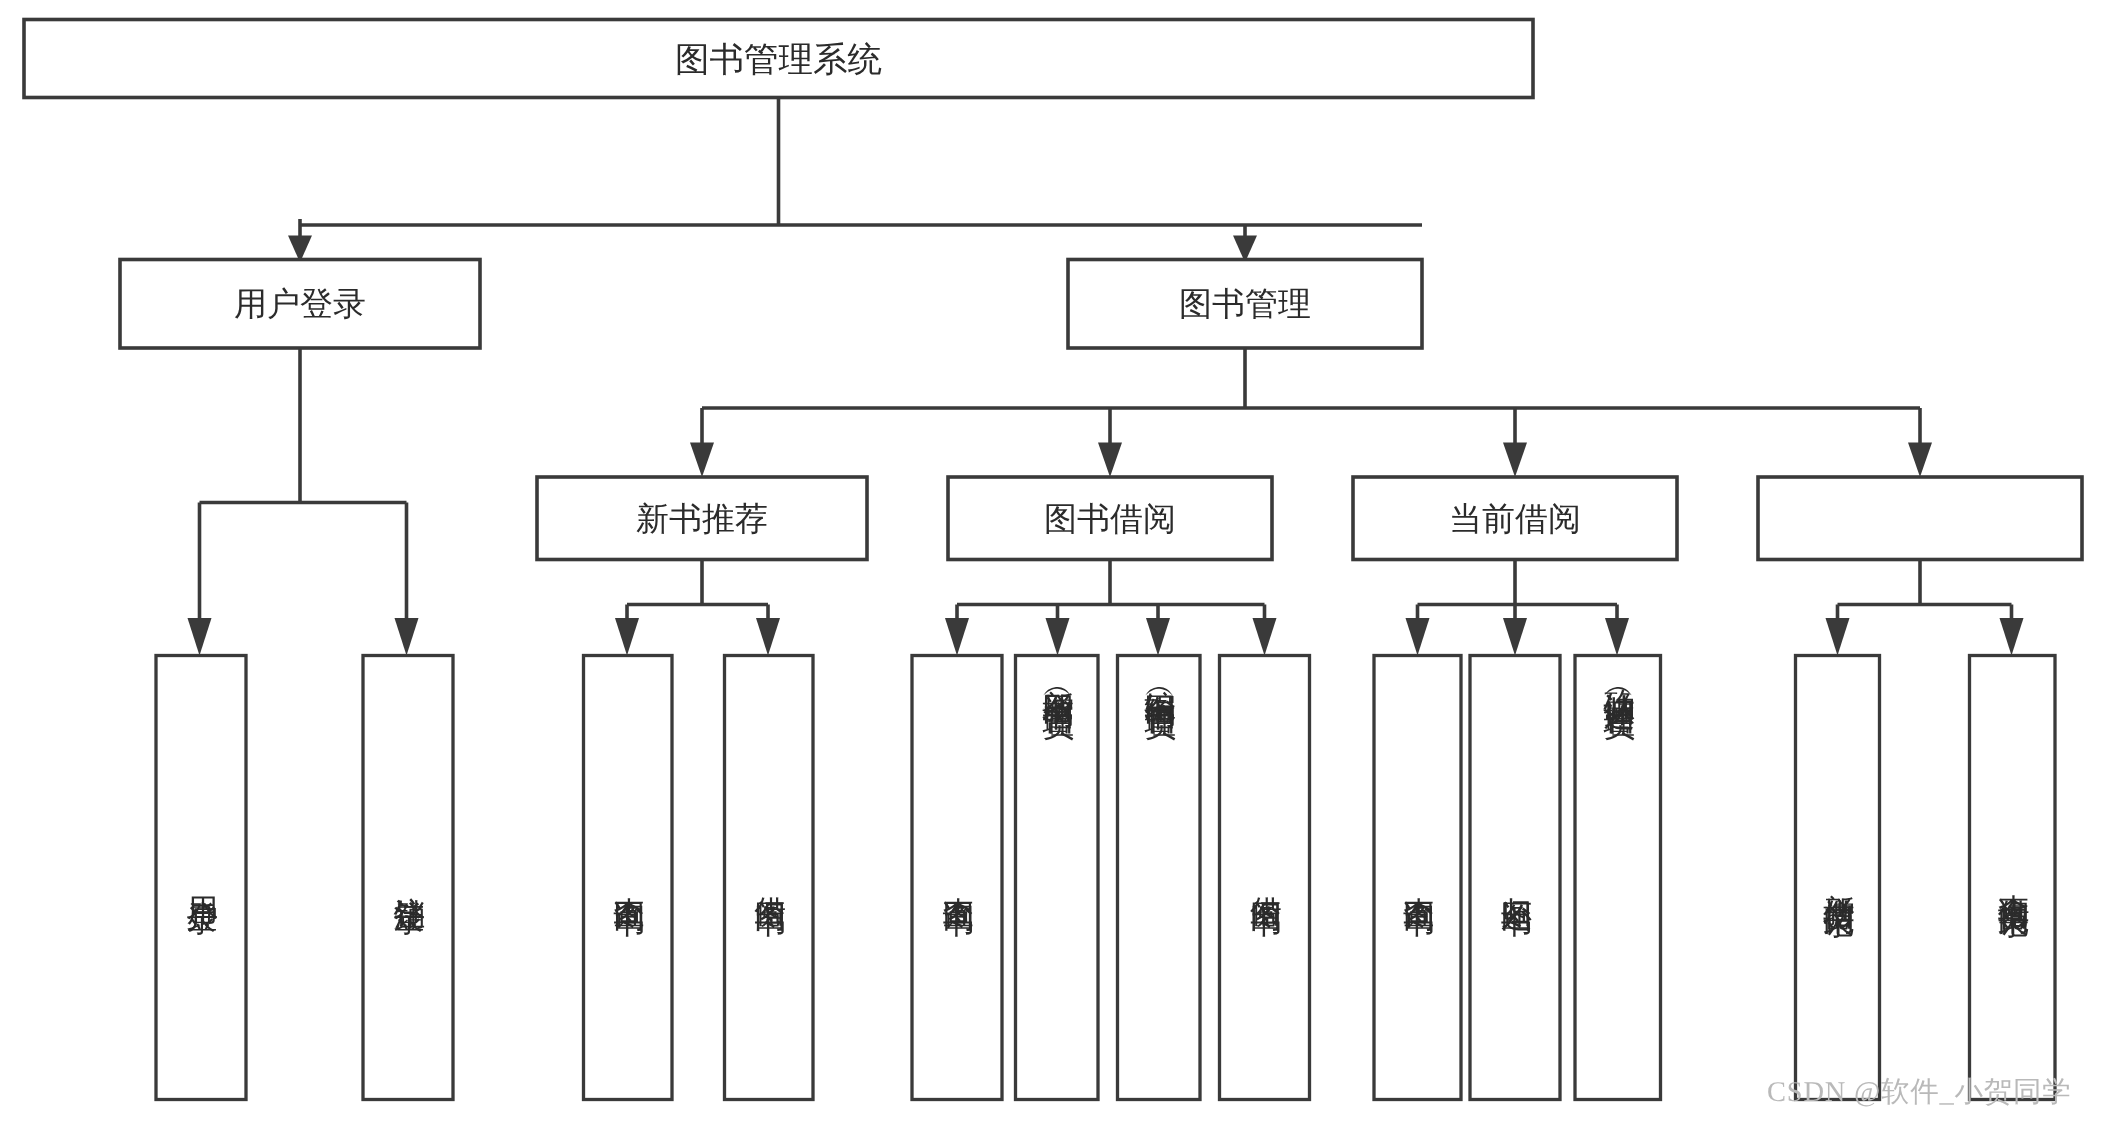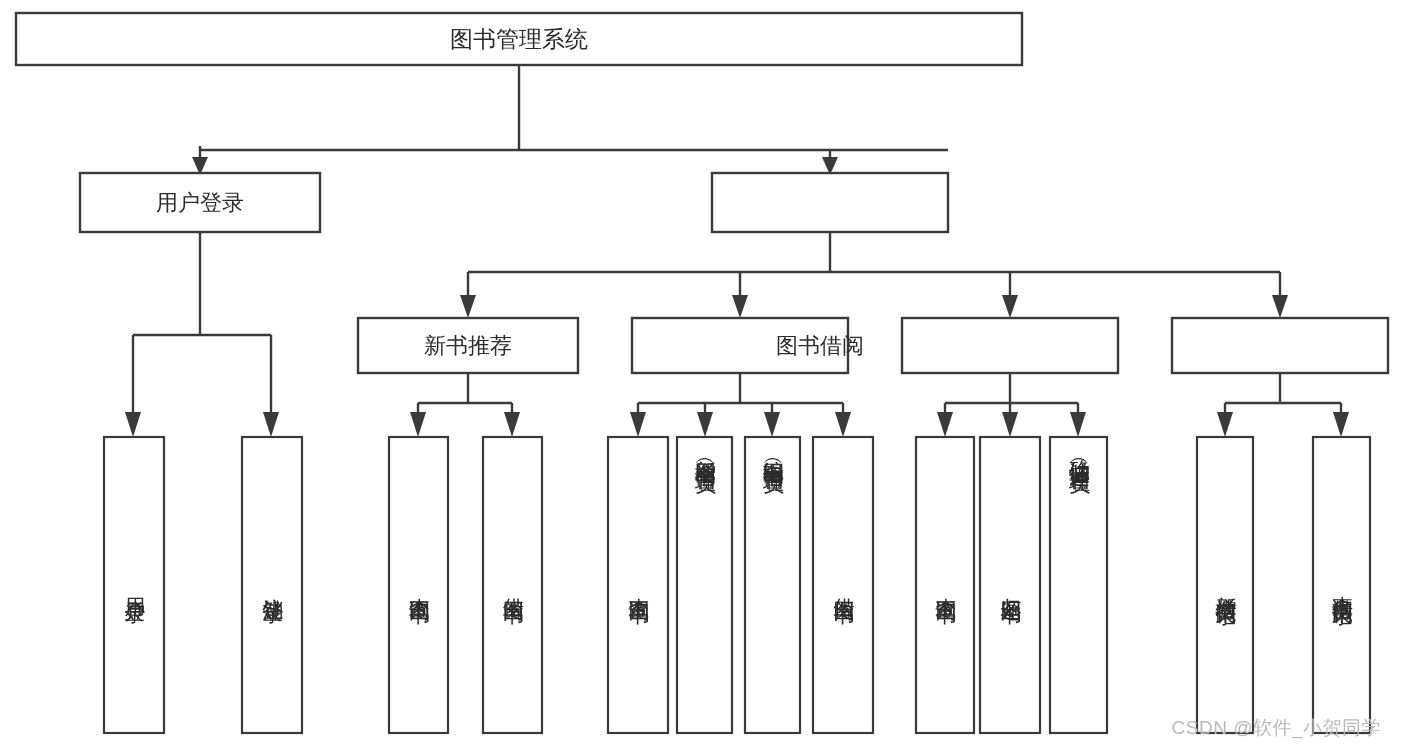--- a/index.html
+++ b/index.html
@@ -63,21 +63,21 @@
     line-height: 1.14;
     color: #2b2b2b;
     letter-spacing: 2px;
     white-space: nowrap;
     text-align: center;
   }
   .watermark {
     position: absolute;
     right: 12px;
     bottom: 6px;
-    font-family: Liberation Sans, sans-serif;
+    font-family: Liberation Serif, serif;
     font-size: 19px;
     color: #b9b9b9;
     letter-spacing: 0.5px;
     white-space: nowrap;
     user-select: none;
     margin-top: 35px;
   }
 </style>
 </head>
 <body>
@@ -191,29 +191,35 @@
   </svg>
 
   <div class="vert-label-wrap" style="left:16px;top:13px;width:1006px;height:52px;">
     <span style="font-size:23px;color:#2b2b2b;">图书管理系统</span>
   </div>
 
   <div class="vert-label-wrap" style="left:80px;top:173px;width:240px;height:59px;">
     <span style="font-size:22px;color:#2b2b2b;">用户登录</span>
   </div>
 
+  <div class="vert-label-wrap" style="left:712px;top:173px;width:236px;height:59px;">
+    <span style="font-size:22px;color:#2b2b2b;">图书管理</span>
+  </div>
 
   <div class="vert-label-wrap" style="left:358px;top:318px;width:220px;height:55px;">
     <span style="font-size:22px;color:#2b2b2b;text-align:center;">新书推荐</span>
   </div>
 
-  <div class="vert-label-wrap" style="left:668px;top:318px;width:216px;height:55px;padding-left:44px;">
+  <div class="vert-label-wrap" style="left:632px;top:318px;width:216px;height:55px;">
     <span style="font-size:22px;color:#2b2b2b;">图书借阅</span>
   </div>
 
+  <div class="vert-label-wrap" style="left:902px;top:318px;width:216px;height:55px;">
+    <span style="font-size:22px;color:#2b2b2b;">当前借阅</span>
+  </div>
 
 
   <div class="vert-label-wrap" style="left:104px;top:437px;width:60px;height:296px;">
     <span class="vert-label">用户登录</span>
   </div>
 
   <div class="vert-label-wrap" style="left:242px;top:437px;width:60px;height:296px;">
     <span class="vert-label">注销登录</span>
   </div>
 

